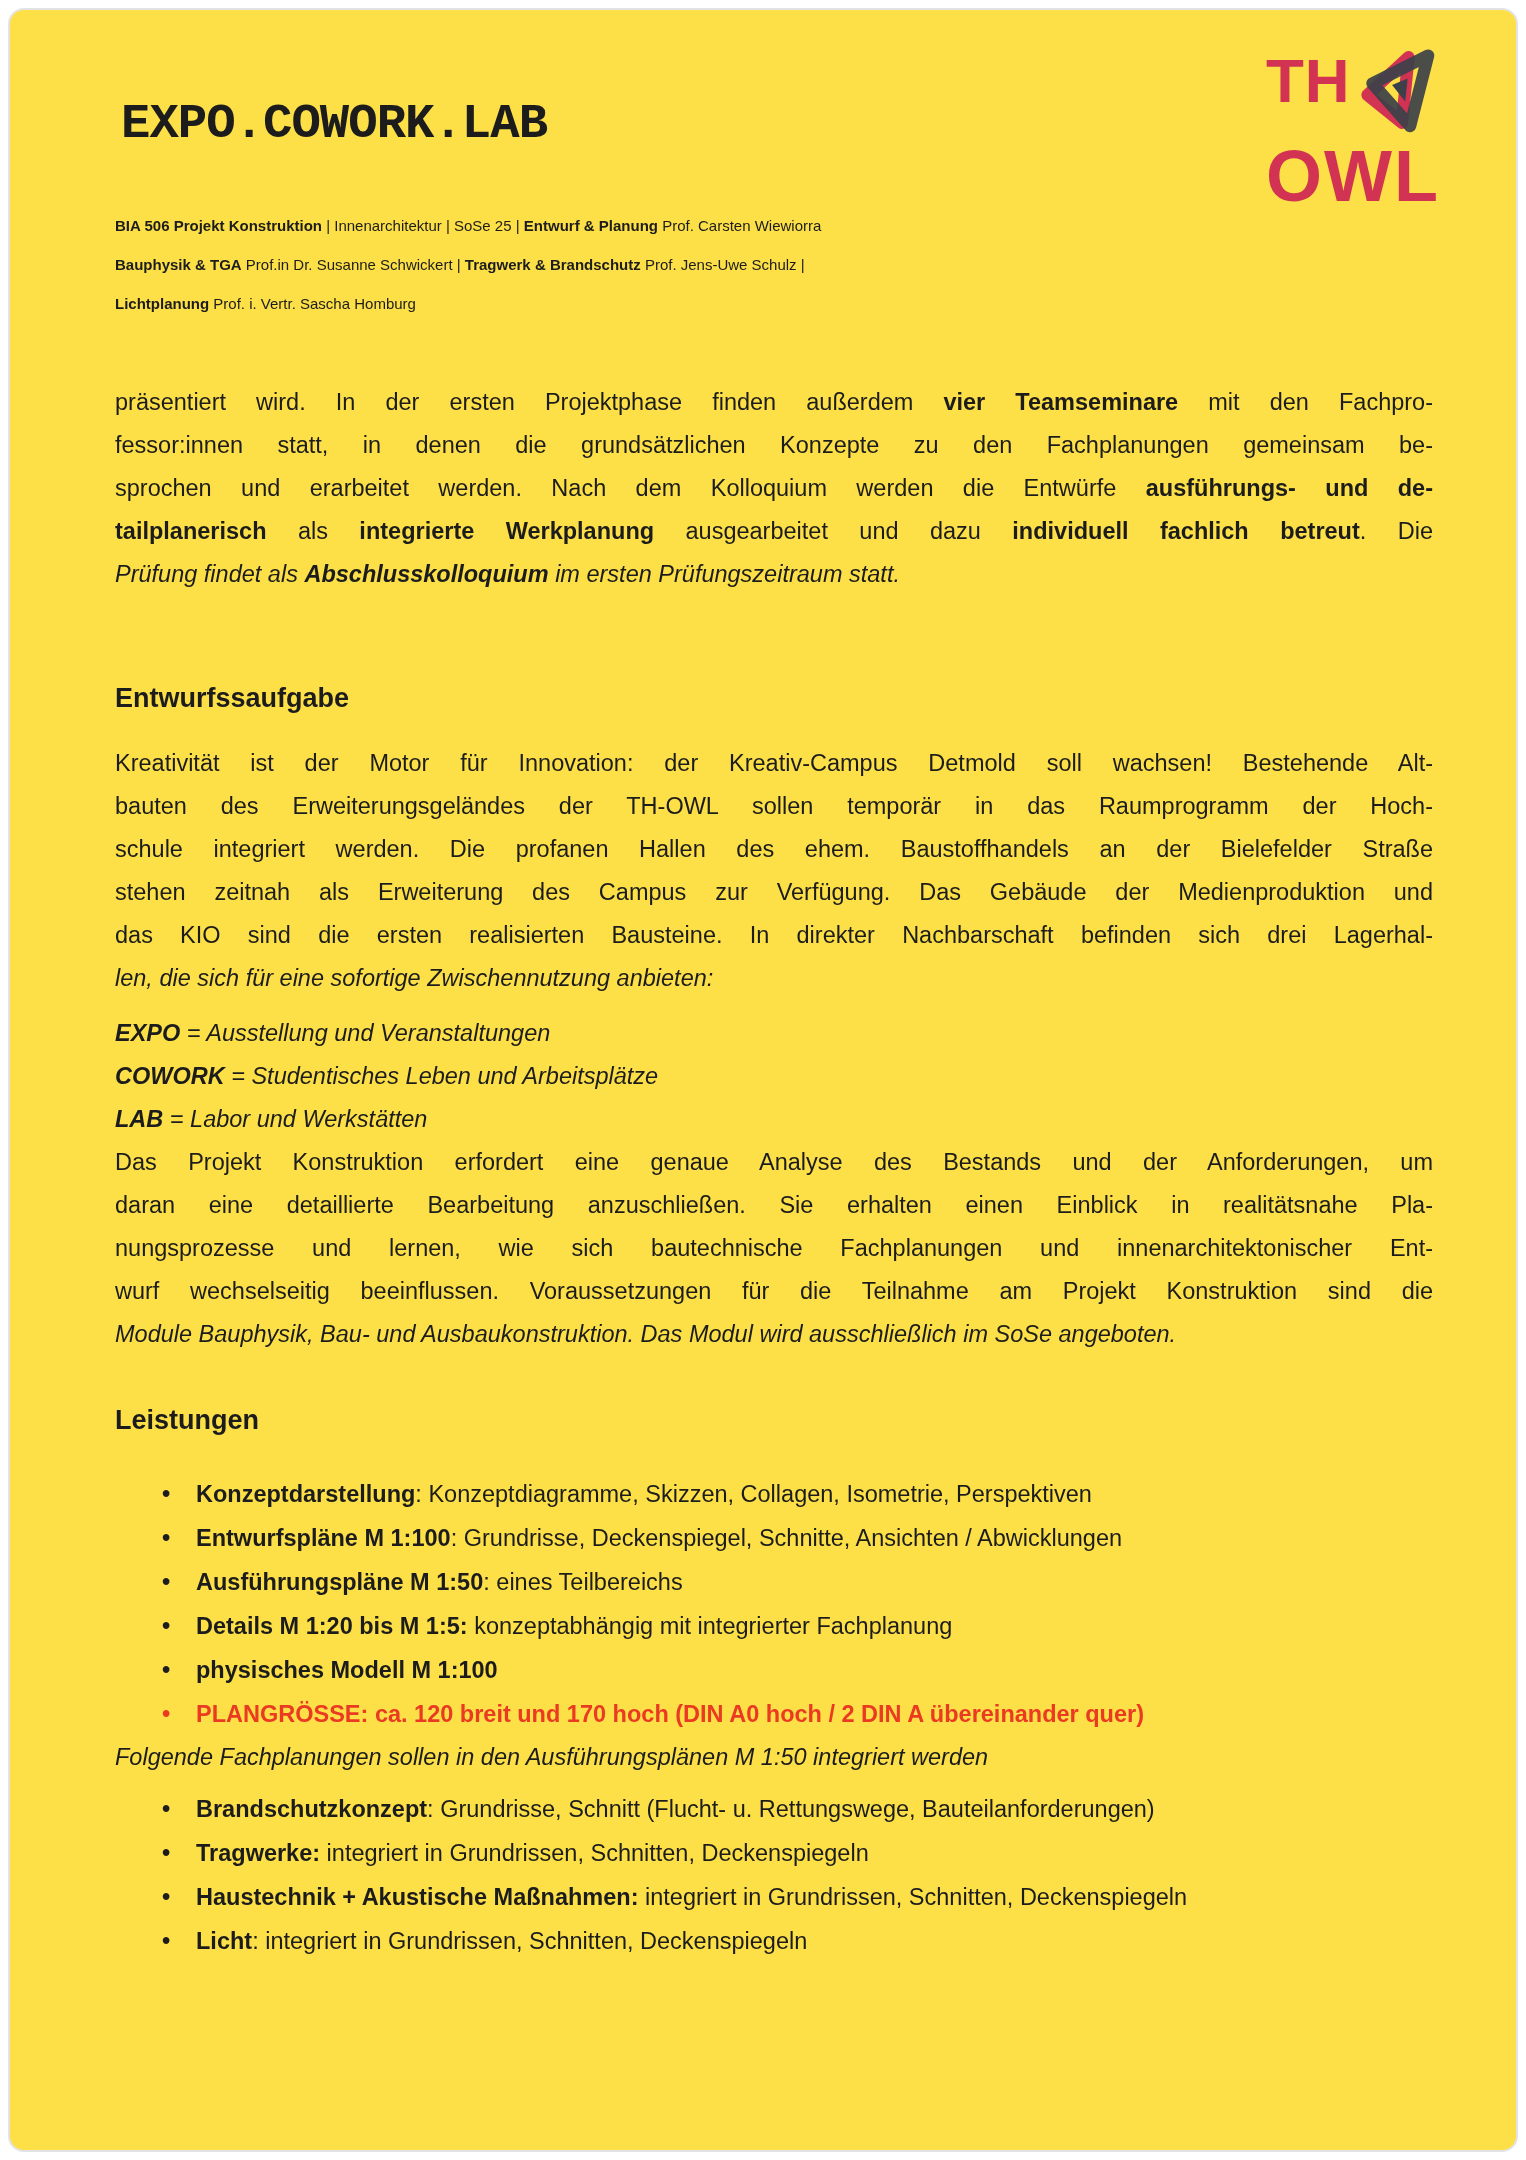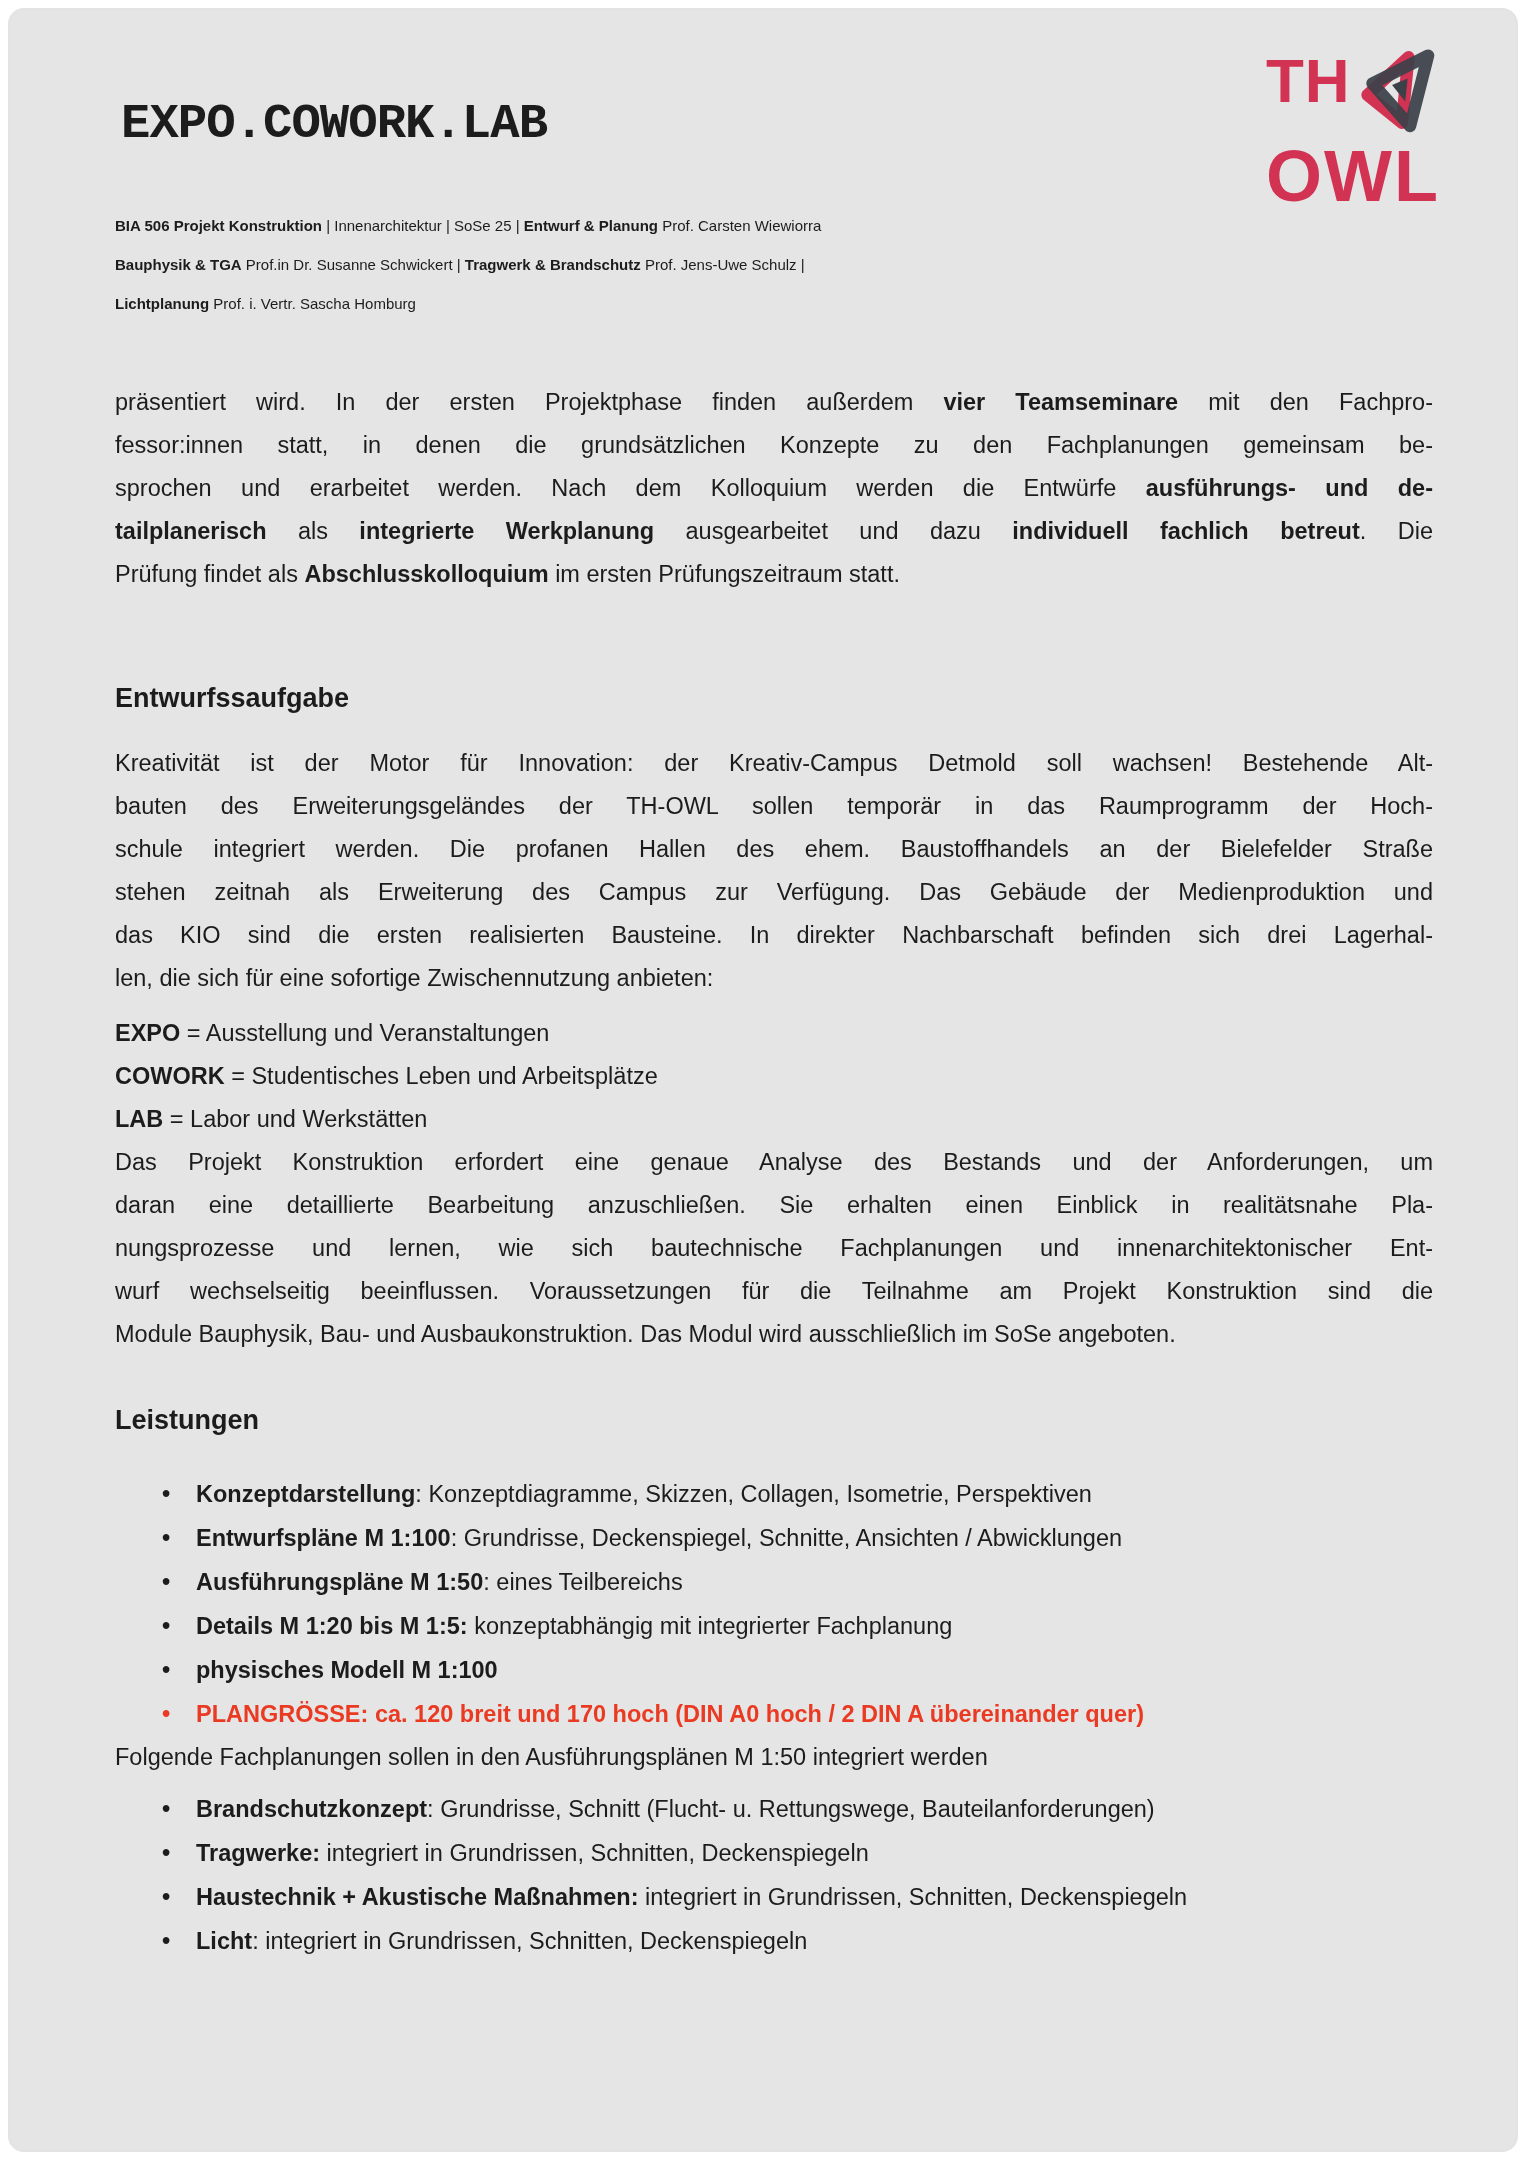--- a/index.html
+++ b/index.html
@@ -13,21 +13,21 @@
   html,body{margin:0;padding:0;background:#fff;}
   body{
     width:1526px;height:2160px;position:relative;
     font-family:"Liberation Sans", sans-serif;
     color:var(--text);
   }
   .page{
     position:absolute;inset:8px;
     border:2px solid var(--border);
     border-radius:16px;
-    background:#e5e5e5;
+    background:#fde047;
   }
   .content{
     position:absolute;left:105px;top:0;width:1318px;
   }
   
   .logo{
     position:absolute;top:40px;right:78px;width:172px;
     color:var(--logo-red);font-weight:700;
     letter-spacing:1px;line-height:1;
   }
@@ -39,21 +39,21 @@
   .doc-title{
     font-family:"Liberation Mono", monospace;
     font-weight:700;font-size:49px;line-height:52px;
     margin-top:88px;letter-spacing:-1px;white-space:nowrap;margin-left:6px;
   }
   .course{margin-top:56px;font-size:15px;line-height:39px;}
   .course .cline{text-align:left;}
   
   .para{font-size:23.5px;line-height:43px;}
   .pline{text-align:justify;text-align-last:justify;}
-  .pline.last{text-align:center;text-align-last:left;}
+  .pline.last{text-align:center;text-align-last:left;font-style:italic;}
   .b{font-weight:700;}
   .red{color:var(--accent-red);}
   .h2{font-size:27px;font-weight:700;line-height:32px;}
   .p1{margin-top:58px;}
   .h-entwurf{margin-top:86px;}
   .p2{margin-top:28px;}
   .defs{margin-top:12px;}
   .p3{margin-top:0;}
   .h-leistungen{margin-top:48px;}
   .bullets{font-size:23.5px;line-height:44px;}

